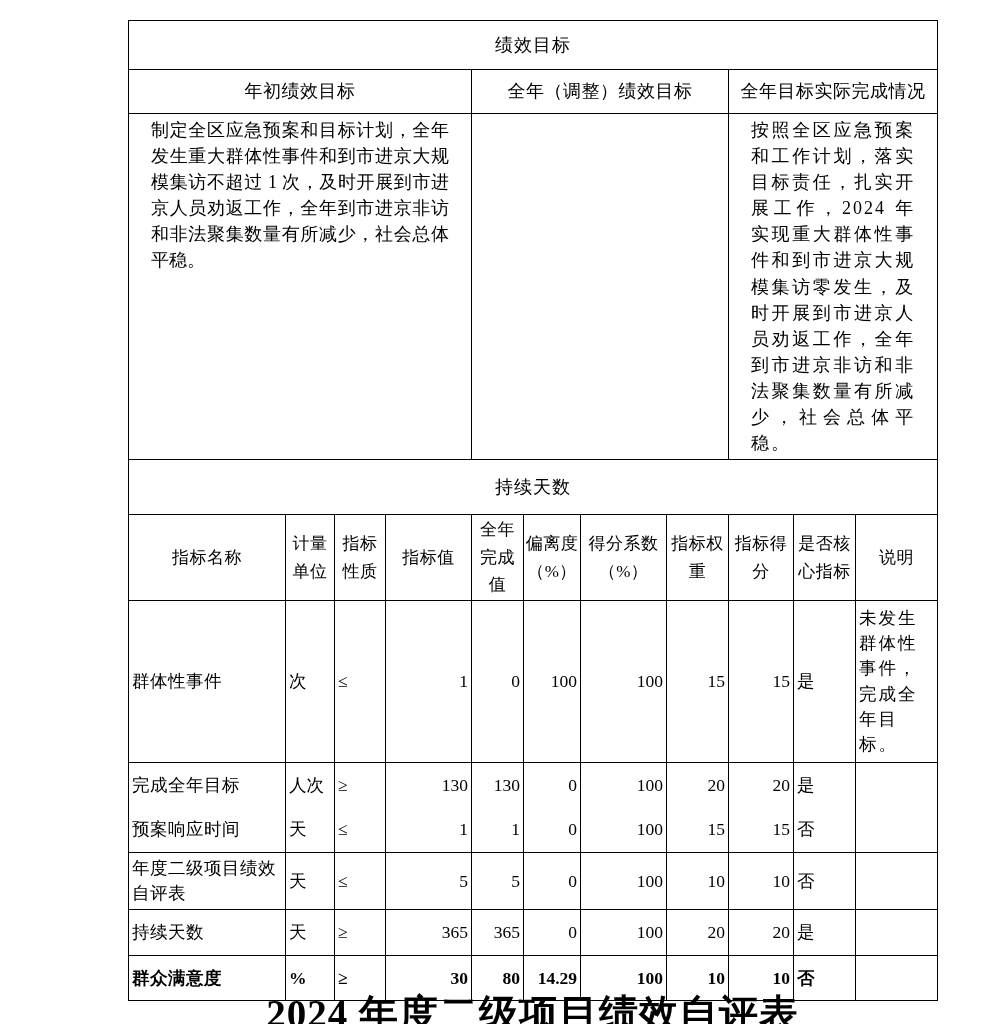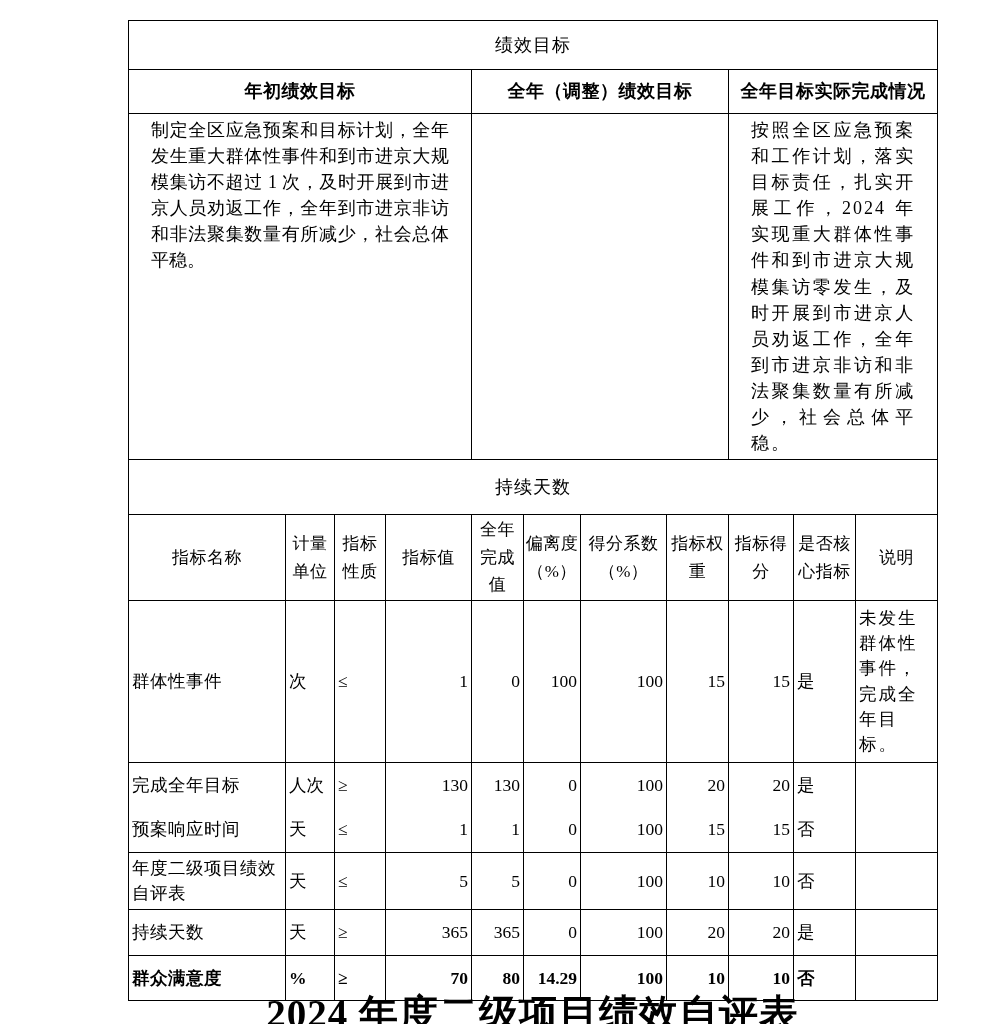--- a/index.html
+++ b/index.html
@@ -26,21 +26,21 @@
     overflow: hidden;
     padding: 0 3px;
   }
 
   
   td.section { text-align: center; letter-spacing: 1px; }
   tr.row-a td { height: 49px; }
   tr.row-d td { height: 55px; }
 
   
-  tr.row-b td { height: 44px; text-align: center; letter-spacing: 0.5px; font-weight: bold; }
+  tr.row-b td { height: 44px; text-align: center; letter-spacing: 0.5px; }
 
   
   tr.row-c td {
     height: 275px;
     vertical-align: top;
     text-align: justify;
     padding: 3px 22px;
   }
   td.goal-left  { line-height: 27px; }
   td.goal-right { line-height: 27.4px; letter-spacing: 2px; }
@@ -205,21 +205,21 @@
       <td class="num">20</td>
       <td class="num">20</td>
       <td class="core">是</td>
       <td class="note"></td>
     </tr>
 
     <tr class="dr row-k">
       <td class="name">群众满意度</td>
       <td class="unit">%</td>
       <td class="nat">≥</td>
-      <td class="num">70</td>
+      <td class="num">30</td>
       <td class="num">80</td>
       <td class="num">14.29</td>
       <td class="num">100</td>
       <td class="num">10</td>
       <td class="num">10</td>
       <td class="core">否</td>
       <td class="note"></td>
     </tr>
   </tbody>
     </table>

